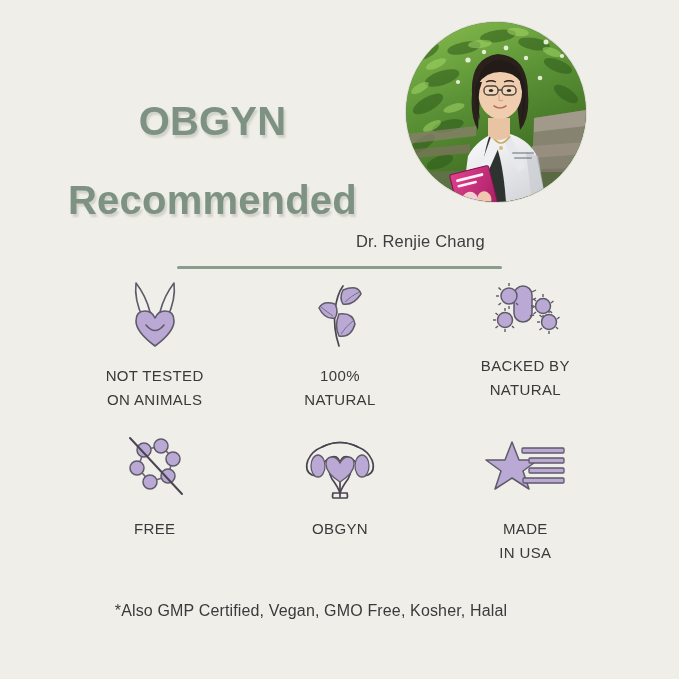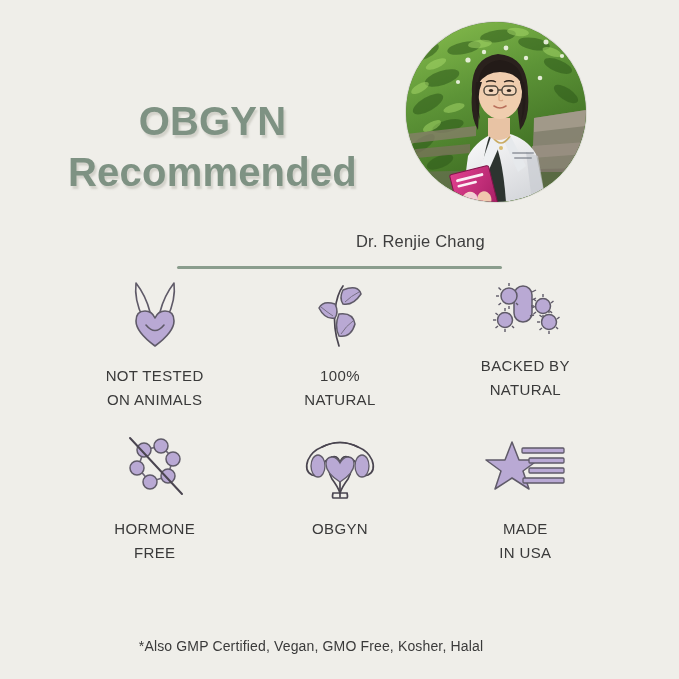--- a/index.html
+++ b/index.html
@@ -30,21 +30,21 @@
     width: 345px;
     text-align: center;
     color: #7e9283;
     font-weight: bold;
     font-size: 40px;
     line-height: 1.28;
     letter-spacing: 0.2px;
     text-shadow: 2px 3px 2px rgba(175,175,165,0.45);
   }
   .headline .line1 { display: block; }
-  .headline .line2 { display: block; }
+  .headline .line2 { display: block; margin-top: 28px; }
 
   
   .photo-wrap {
     position: absolute;
     left: 406px;
     top: 22px;
     width: 180px;
     height: 180px;
   }
   .photo {
@@ -108,25 +108,25 @@
     font-size: 15px;
     line-height: 1.62;
     letter-spacing: 0.35px;
   }
   .cell-label span { display: block; }
 
   
   .footer {
     position: absolute;
     left: 0;
-    top: 638px;
+    top: 602px;
     width: 622px;
     text-align: center;
     color: #3a3a3a;
-    font-size: 14px;
+    font-size: 16px;
     letter-spacing: 0.15px;
   }
 </style>
 </head>
 <body>
 
 <div class="canvas">
 
   <div class="headline">
     <span class="line1">OBGYN</span>
@@ -385,21 +385,20 @@
               <circle cx="45" cy="14" r="7"></circle>
               <circle cx="57" cy="27" r="7"></circle>
               <circle cx="52" cy="44" r="7"></circle>
               <circle cx="34" cy="50" r="7"></circle>
               <circle cx="21" cy="36" r="7"></circle>
             </g>
             <line x1="14" y1="6" x2="66" y2="62" stroke="#4a4550" stroke-width="2" stroke-linecap="round"></line>
           </svg>
         </div>
         <div class="cell-label">
-          <span>HORMONE</span>
           <span>FREE</span>
         </div>
       </div>
 
       <div class="cell">
         <div class="icon-box">
           <svg width="104" height="64" viewBox="0 0 104 64">
             <g stroke="#4a4550" stroke-width="1.7" fill="none" stroke-linecap="round">
               <path d="M34 12 Q52 3 70 12 Q80 16 84 25 Q88 36 80 40 Q72 43 70 34 Q69 25 60 22 Q52 20 52 32 Q52 44 52 58 Q52 62 52 62"></path>
               <path d="M70 12 Q52 3 34 12 Q24 16 20 25 Q16 36 24 40 Q32 43 34 34 Q35 25 44 22 Q52 20 52 32"></path>

